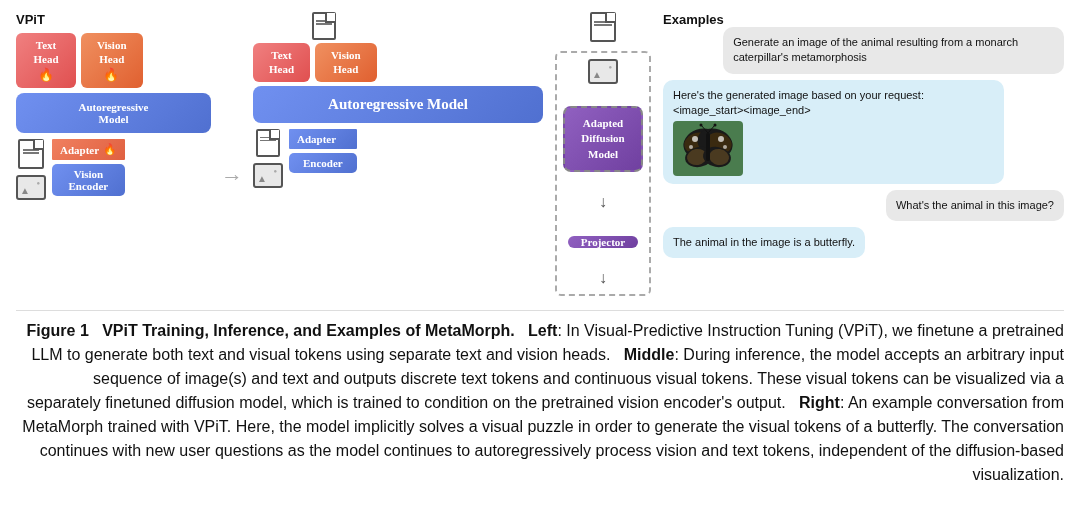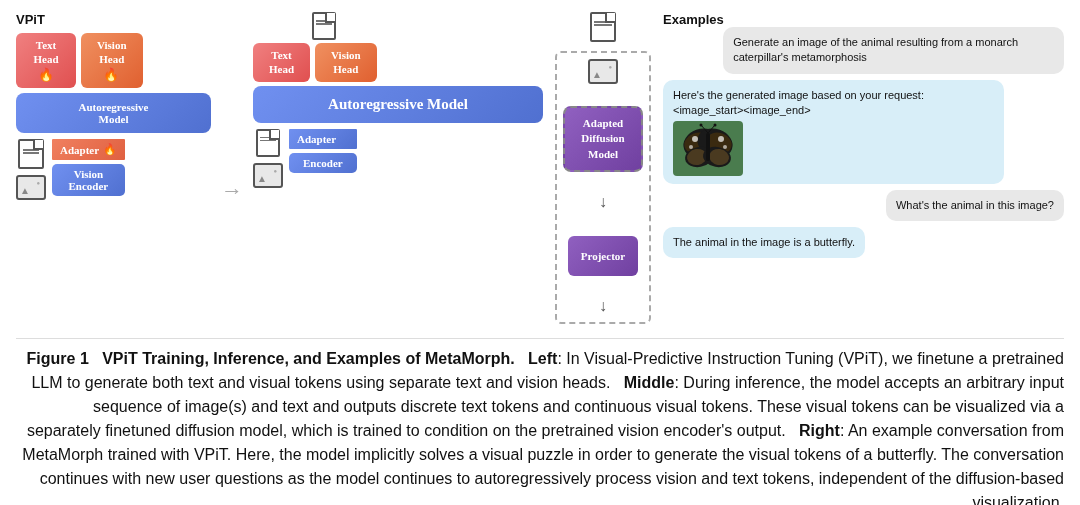--- a/index.html
+++ b/index.html
@@ -191,21 +191,21 @@
       font-size: 11px;
       font-weight: bold;
       line-height: 1.4;
       width: 80px;
       border: 2px dashed #888;
     }
     .projector-box {
       background: linear-gradient(135deg, #9060c0, #7040a0);
       color: #fff;
       border-radius: 6px;
-      padding: 14px 8px;
+      padding: 0 8px;
       text-align: center;
       font-size: 11px;
       font-weight: bold;
       width: 70px;
       margin-top: 4px;
     }
     .arrow-down {
       font-size: 16px;
       color: #555;
       line-height: 1;

